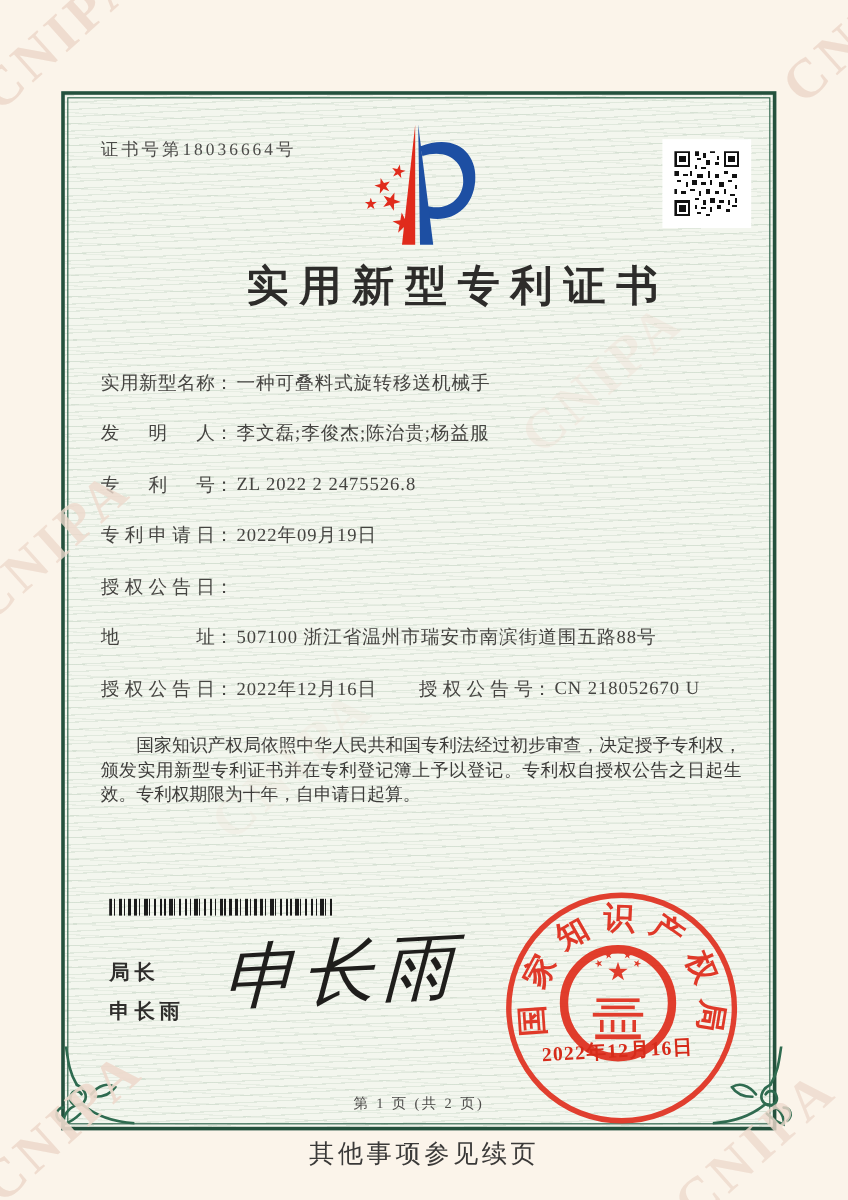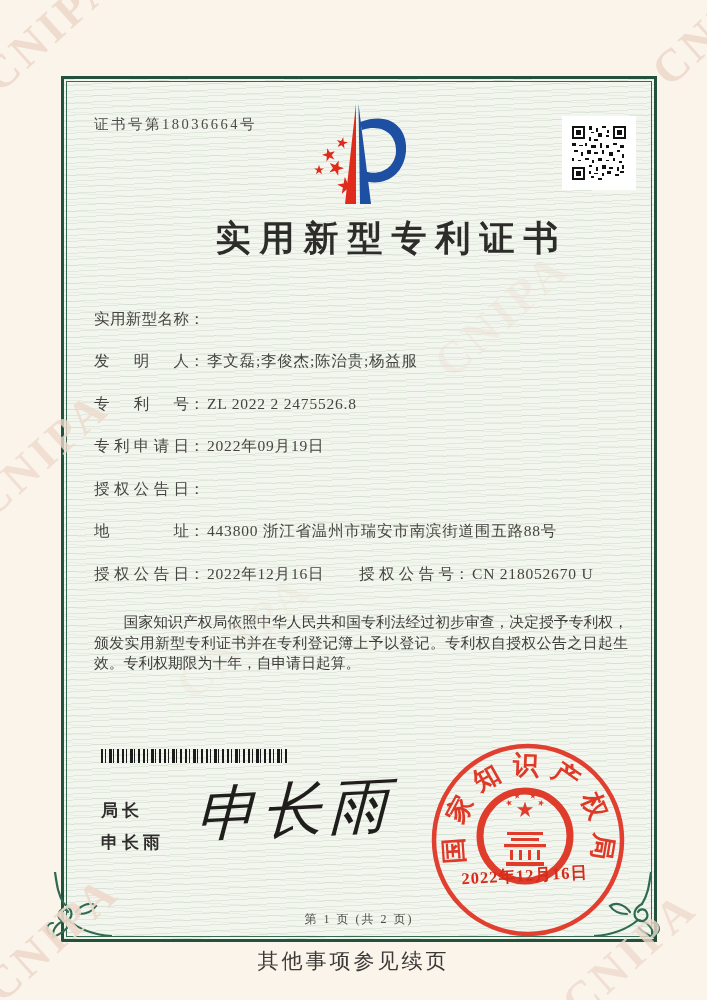--- a/index.html
+++ b/index.html
@@ -11,21 +11,21 @@
   }
   
   .wm{
     position:absolute;z-index:6;pointer-events:none;
     font-family:"Liberation Serif",serif;font-weight:700;
     font-size:46px;letter-spacing:4px;color:#eedacd;
     transform:rotate(-42deg);white-space:nowrap;
   }
   
   .certificate{
-    position:absolute;left:61px;top:76px;width:590px;height:860px;z-index:1;
+    position:absolute;left:51px;top:76px;width:590px;height:860px;z-index:1;
     border:3px solid #24513d;
     background-color:#f3f6ee;
     background-image:
       repeating-linear-gradient(177deg, rgba(125,160,130,0.16) 0 1px, rgba(255,255,255,0) 1px 6px),
       repeating-linear-gradient(183deg, rgba(125,160,130,0.10) 0 1px, rgba(255,255,255,0) 1px 9px);
   }
   .certificate::before{
     content:"";position:absolute;inset:2px;border:1px solid #356a52;pointer-events:none;
   }
   
@@ -126,20 +126,21 @@
         <path fill="#111111" d="M9,0h2v2h-2z M13,1h1v2h-1z M16,0h2v1h-2z M19,2h1v2h-1z M10,3h2v1h-2z M14,4h2v2h-2z M9,6h1v2h-1z M18,5h2v1h-2z M12,7h2v1h-2z M0,9h2v2h-2z M4,10h2v1h-2z M7,9h1v2h-1z M10,10h3v2h-3z M15,9h1v3h-1z M18,10h2v2h-2z M22,9h2v1h-2z M26,10h2v2h-2z M1,13h2v1h-2z M5,14h1v2h-1z M8,13h2v2h-2z M12,14h2v1h-2z M16,13h1v2h-1z M20,14h2v2h-2z M24,13h2v1h-2z M27,15h1v2h-1z M0,17h1v2h-1z M3,18h2v1h-2z M7,17h2v1h-2z M11,18h1v2h-1z M14,17h2v2h-2z M18,18h2v1h-2z M22,17h1v2h-1z M25,19h2v1h-2z M9,21h2v1h-2z M13,22h1v2h-1z M16,21h2v2h-2z M20,22h2v1h-2z M24,22h1v2h-1z M27,21h1v2h-1z M9,24h1v2h-1z M12,25h2v1h-2z M16,25h1v2h-1z M19,24h2v2h-2z M23,26h2v1h-2z M26,24h2v1h-2z M10,27h2v1h-2z M14,28h2v1h-2z"></path>
       </svg>
     </div>
 
     <div class="title">实用新型专利证书</div>
 
     <div class="fields">
       <div class="field-row">
         <span class="f-label">实用新型名称</span>
           <span class="f-colon">：</span>
+          <span class="f-value">一种可叠料式旋转移送机械手</span>
       </div>
       <div class="field-row">
         <span class="f-label">发明人</span>
           <span class="f-colon">：</span>
           <span class="f-value">李文磊;李俊杰;陈治贵;杨益服</span>
       </div>
       <div class="field-row">
         <span class="f-label">专利号</span>
           <span class="f-colon">：</span>
           <span class="f-value">ZL 2022 2 2475526.8</span>
@@ -149,21 +150,21 @@
           <span class="f-colon">：</span>
           <span class="f-value">2022年09月19日</span>
       </div>
       <div class="field-row">
         <span class="f-label">授权公告日</span>
           <span class="f-colon">：</span>
       </div>
       <div class="field-row">
         <span class="f-label">地址</span>
           <span class="f-colon">：</span>
-          <span class="f-value">443800 浙江省温州市瑞安市南滨街道围五路88号</span>
+          <span class="f-value">507100 浙江省温州市瑞安市南滨街道围五路88号</span>
       </div>
       <div class="field-row">
         <span class="f-label">授权公告日</span>
           <span class="f-colon">：</span>
           <span class="f-value f-value-grant">2022年12月16日</span>
         <span class="f-label">授权公告号</span>
           <span class="f-colon">：</span>
           <span class="f-value">CN 218052670 U</span>
       </div>
     </div>

